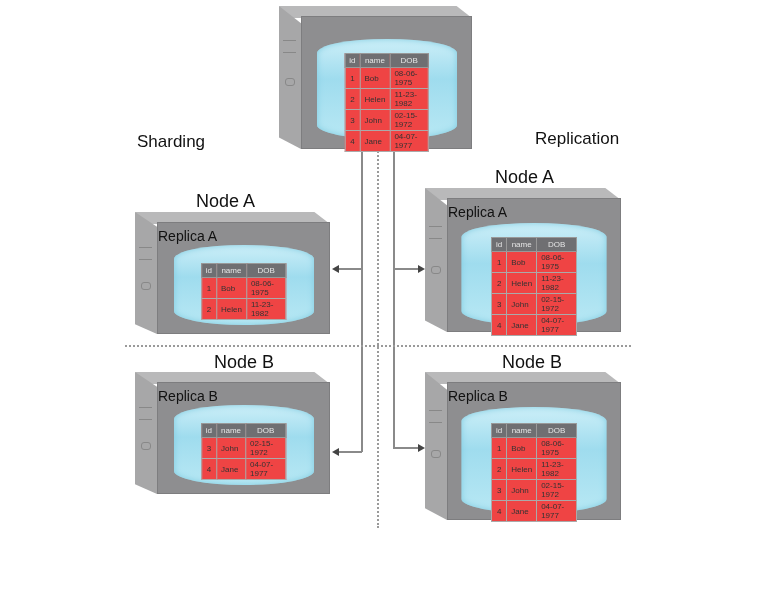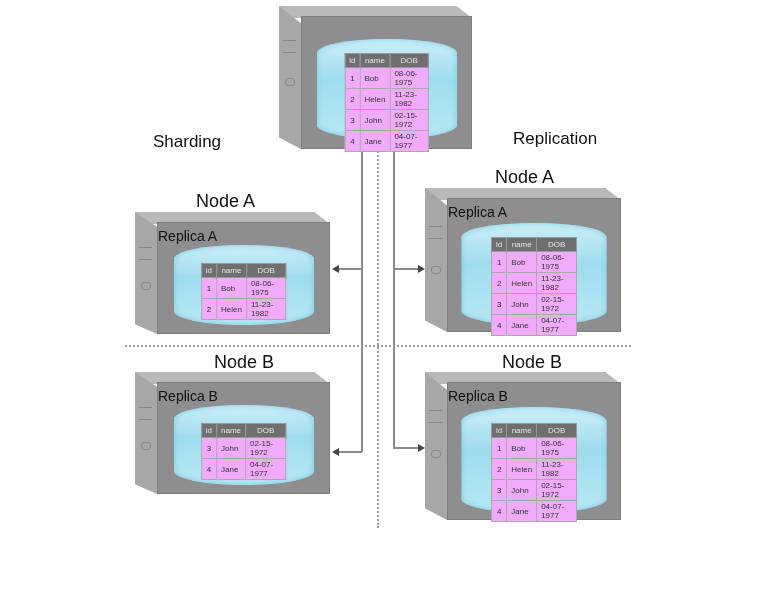--- a/index.html
+++ b/index.html
@@ -11,37 +11,37 @@
 
   
   .server { position:absolute; }
   .server .side { position:absolute; left:0; top:0; bottom:0; width:22px; background:#a7a7a8; clip-path:polygon(0 0,100% 12%,100% 100%,0 92%); }
   .server .top { position:absolute; left:0; top:0; right:0; height:12px; background:#b9b9ba; clip-path:polygon(0 0,92% 0,100% 100%,3% 100%); }
   .server .front { position:absolute; left:22px; top:10px; right:0; bottom:0; background:#8e8e90; border:1px solid #7d7d7f; box-sizing:border-box; }
   .server .slot { position:absolute; left:4px; width:13px; height:1px; background:#888; }
   .server .port { position:absolute; left:6px; width:8px; height:6px; border:1px solid #888; border-radius:3px; }
   .cyl { position:absolute; left:50%; transform:translateX(-50%); background:linear-gradient(to bottom,#cdeff8,#9fdcee 40%,#b8e8f4); border-radius:50%/14px; box-shadow: inset 0 0 6px #7fcbe0; }
   .replica-name { position:absolute; left:0; right:0; text-align:left; font-size:14px; color:#111; }
-  table.dt { position:absolute; left:50%; transform:translateX(-50%); border-collapse:collapse; font-family:"Liberation Sans", sans-serif; font-size:8px; background:#f0abfc; }
+  table.dt { position:absolute; left:50%; transform:translateX(-50%); border-collapse:collapse; font-family:"Liberation Sans", sans-serif; font-size:8px; background:#ef4444; }
   table.dt th { background:#6f6f72; color:#e5e5e5; font-weight:normal; padding:1px 4px; border:1px solid #999; height:11px; }
   table.dt td { color:#333; padding:1px 4px; border:1px solid #aaa; height:11px; }
   table.dt td.c { text-align:center; }
 
   .vline { position:absolute; width:2px; background:#8a8a8a; }
   .hline { position:absolute; height:2px; background:#8a8a8a; }
   .dotv { position:absolute; width:0; border-left:2px dotted #9a9a9a; }
   .doth { position:absolute; height:0; border-top:2px dotted #9a9a9a; }
   .arrow-l { position:absolute; width:0; height:0; border-top:4px solid transparent; border-bottom:4px solid transparent; border-right:7px solid #444; }
   .arrow-r { position:absolute; width:0; height:0; border-top:4px solid transparent; border-bottom:4px solid transparent; border-left:7px solid #444; }
 </style>
 </head>
 <body>
 
-<div class="abs label" style="left:153px;top:132px;">Sharding</div>
-<div class="abs label" style="left:513px;top:129px;">Replication</div>
+<div class="abs label" style="left:137px;top:132px;">Sharding</div>
+<div class="abs label" style="left:535px;top:129px;">Replication</div>
 
 <div class="abs label node-label" style="left:196px;top:191px;">Node A</div>
 <div class="abs label node-label" style="left:214px;top:352px;">Node B</div>
 <div class="abs label node-label" style="left:495px;top:167px;">Node A</div>
 <div class="abs label node-label" style="left:502px;top:352px;">Node B</div>
 
 <div class="vline" style="left:361px;top:148px;height:304px;"></div>
 <div class="hline" style="left:338px;top:268px;width:24px;"></div>
 <div class="arrow-l" style="left:332px;top:265px;"></div>
 <div class="hline" style="left:338px;top:451px;width:24px;"></div>

